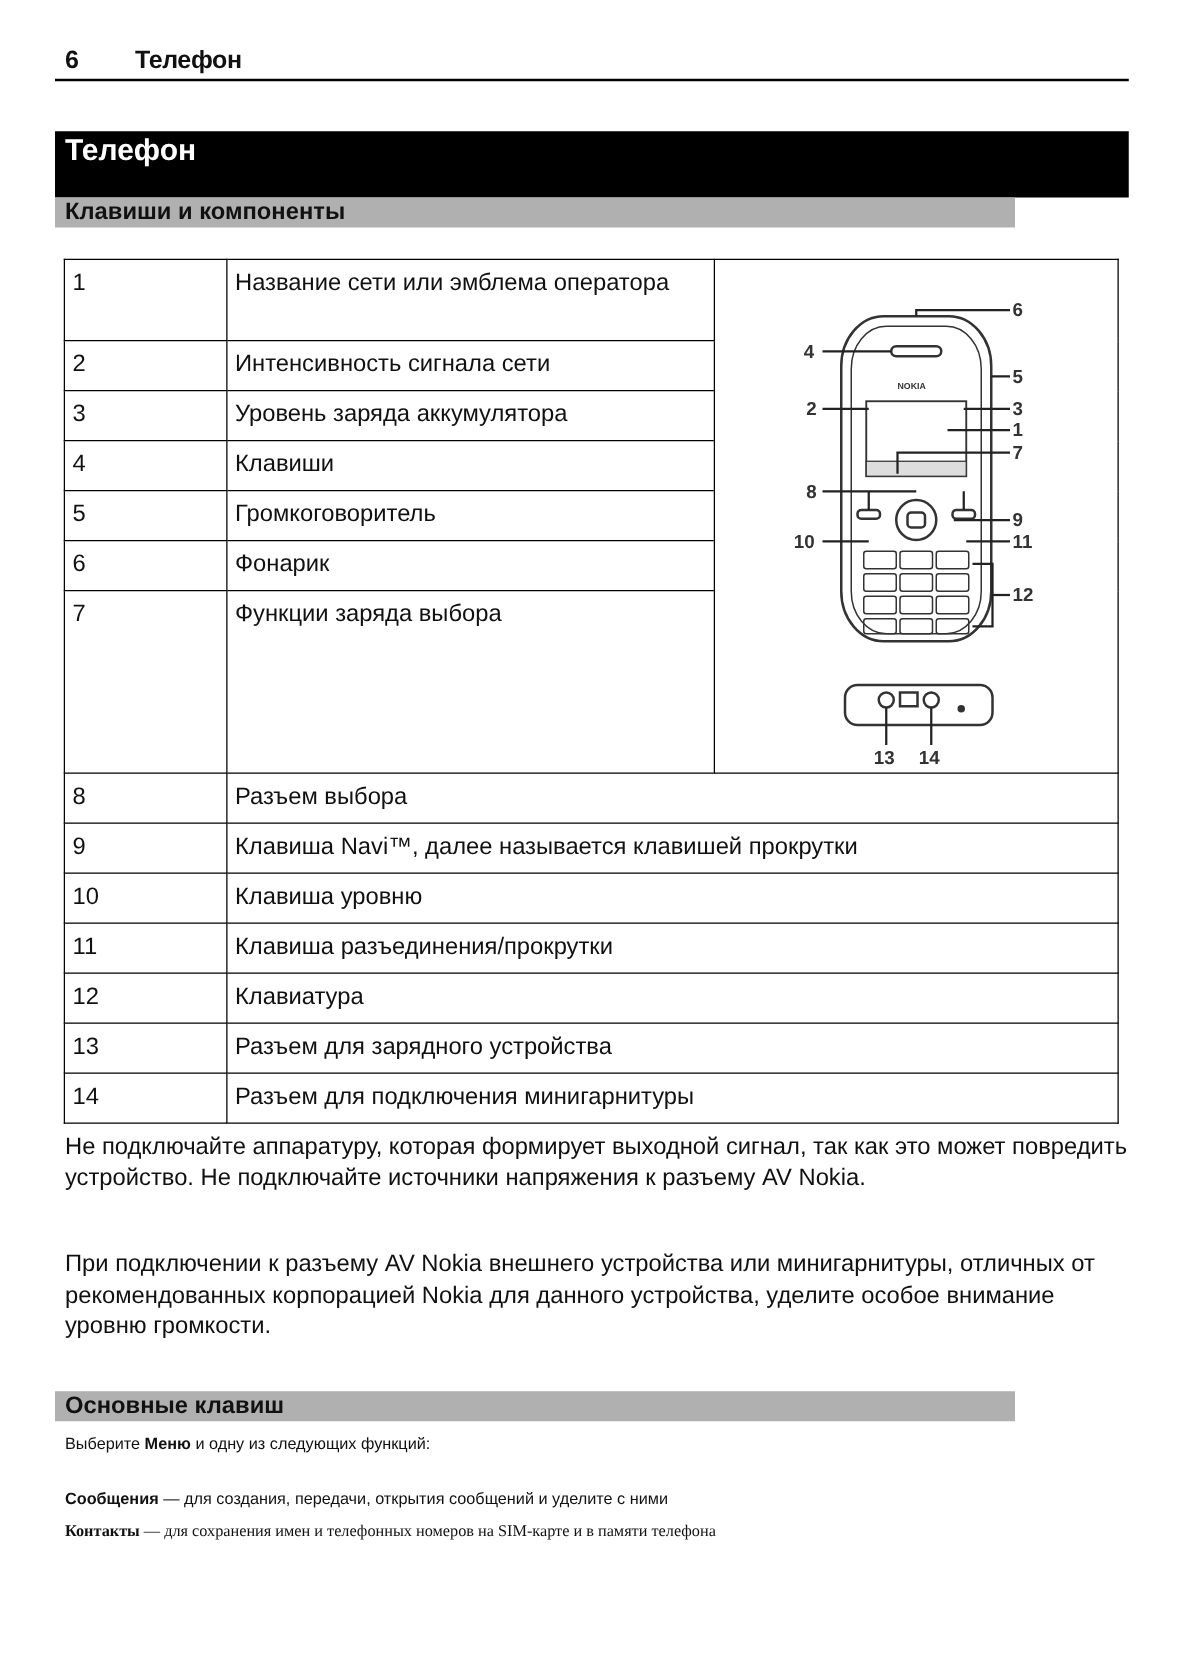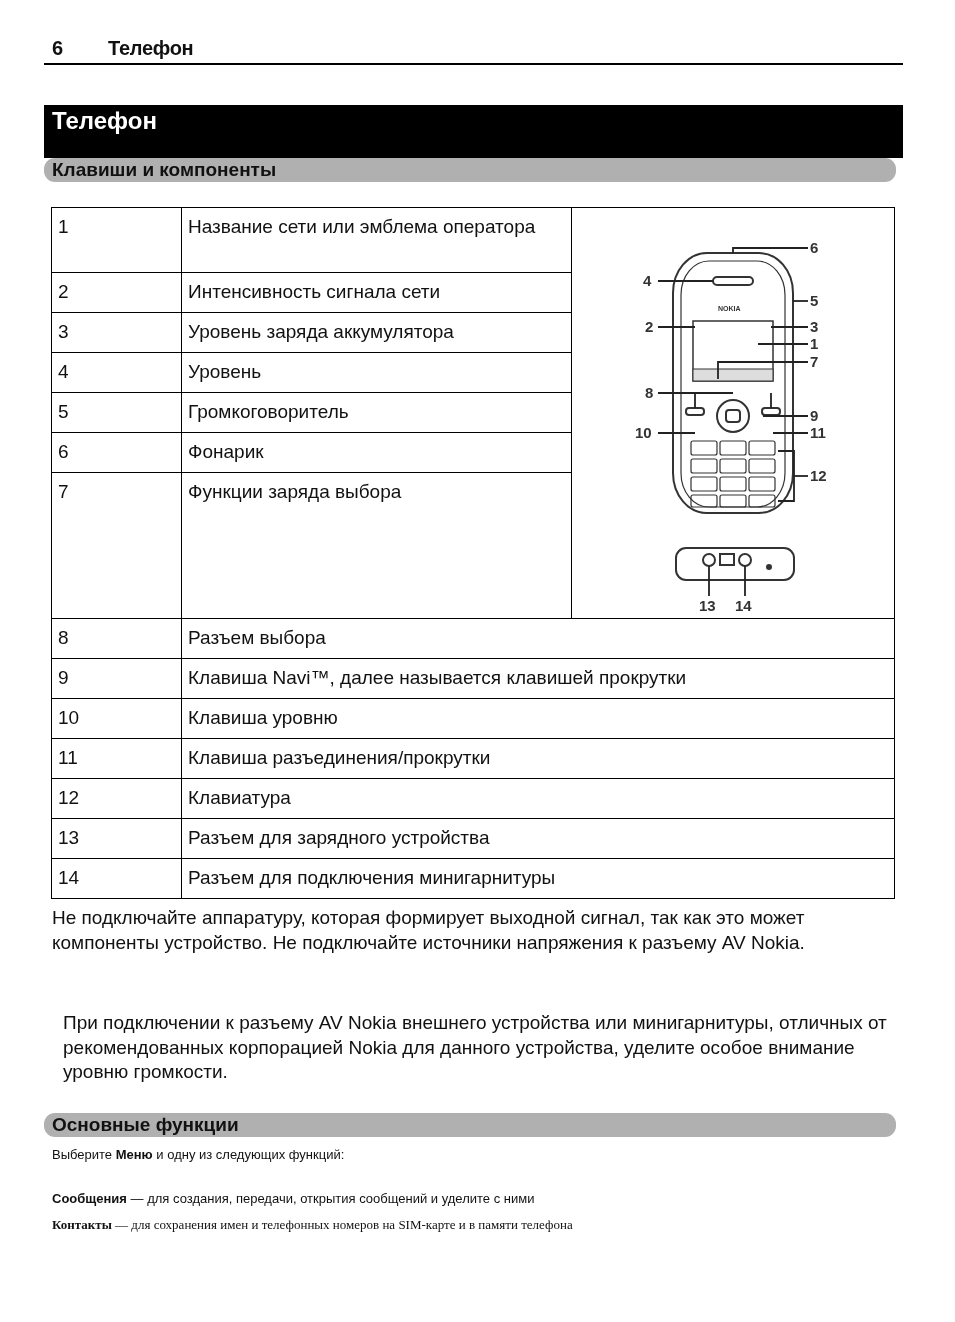--- a/index.html
+++ b/index.html
@@ -2,21 +2,21 @@
 <html><head>
 <meta charset="utf-8">
 <style>
   html, body { margin:0; padding:0; background:#fff; }
   body { width:955px; height:1322px; position:relative; font-family:"Liberation Sans", sans-serif; color:#111; overflow:hidden; }
   .running-head { position:absolute; left:44px; top:36px; width:859px; height:27px; border-bottom:2px solid #000; font-weight:bold; font-size:20px; letter-spacing:-0.3px; }
   .running-head .pg { position:absolute; left:8px; top:1px; }
   .running-head .ttl { position:absolute; left:64px; top:1px; }
   .chapter-bar { position:absolute; left:44px; top:105px; width:859px; height:53px; background:#000; color:#fff; font-weight:bold; font-size:24px; }
   .chapter-bar span { position:absolute; left:8px; top:2px; }
-  .section-bar { position:absolute; left:44px; width:852px; height:24px; background:#b0b0b0; font-weight:bold; font-size:19px;border-radius:11px; }
+  .section-bar { position:absolute; left:44px; width:768px; height:24px; background:#b0b0b0; font-weight:bold; font-size:19px; }
   .section-bar span { position:absolute; left:8px; top:1px; }
   table.keys { position:absolute; left:51px; top:207px; width:844px; border-collapse:collapse; font-size:19px; }
   table.keys td { border:1.5px solid #000; vertical-align:top; padding:7px 6px 0 6px; line-height:24px; }
   table.keys td.num { width:117px; }
   table.keys td.desc { width:377px; }
   td.fig { padding:0 !important; text-align:center; vertical-align:middle !important; }
   .para { position:absolute; left:52px; width:850px; font-size:19px; line-height:24.5px; }
   .func { position:absolute; left:52px; width:850px; font-size:13px; line-height:25px; }
   .func b { font-weight:bold; }
 </style>
@@ -115,21 +115,21 @@
   <tr style="height:40px;">
     <td class="num">2</td>
     <td class="desc">Интенсивность сигнала сети</td>
   </tr>
   <tr style="height:40px;">
     <td class="num">3</td>
     <td class="desc">Уровень заряда аккумулятора</td>
   </tr>
   <tr style="height:40px;">
     <td class="num">4</td>
-    <td class="desc">Уровень</td>
+    <td class="desc">Клавиши</td>
   </tr>
   <tr style="height:40px;">
     <td class="num">5</td>
     <td class="desc">Громкоговоритель</td>
   </tr>
   <tr style="height:40px;">
     <td class="num">6</td>
     <td class="desc">Фонарик</td>
   </tr>
   <tr style="height:146px;">
@@ -160,25 +160,25 @@
     <td class="num">13</td>
     <td colspan="2">Разъем для зарядного устройства</td>
   </tr>
   <tr style="height:40px;">
     <td class="num">14</td>
     <td colspan="2">Разъем для подключения минигарнитуры</td>
   </tr>
 </tbody>
   </table>
 
-<p class="para" style="top:906px;margin:0;">Не подключайте аппаратуру, которая формирует выходной сигнал, так как это может компоненты устройство. Не подключайте источники напряжения к разъему AV Nokia.</p>
-<p class="para" style="top:1000px;margin:11px;">При подключении к разъему AV Nokia внешнего устройства или минигарнитуры, отличных от рекомендованных корпорацией Nokia для данного устройства, уделите особое внимание уровню громкости.</p>
+<p class="para" style="top:906px;margin:0;">Не подключайте аппаратуру, которая формирует выходной сигнал, так как это может повредить устройство. Не подключайте источники напряжения к разъему AV Nokia.</p>
+<p class="para" style="top:1000px;margin:0;">При подключении к разъему AV Nokia внешнего устройства или минигарнитуры, отличных от рекомендованных корпорацией Nokia для данного устройства, уделите особое внимание уровню громкости.</p>
 
 <div class="section-bar" style="top:1113px;">
-  <span>Основные функции</span>
+  <span>Основные клавиш</span>
 </div>
 
 <div class="func" style="top:1142px;">
   <span>Выберите </span><b>Меню</b><span> и одну из следующих функций:</span>
 </div>
 
 <div class="func" style="top:1186px;">
   <b>Сообщения</b><span> — для создания, передачи, открытия сообщений и уделите с ними</span>
 </div>
 <div class="func" style="top:1212px;font-family:Liberation Serif, serif;">

